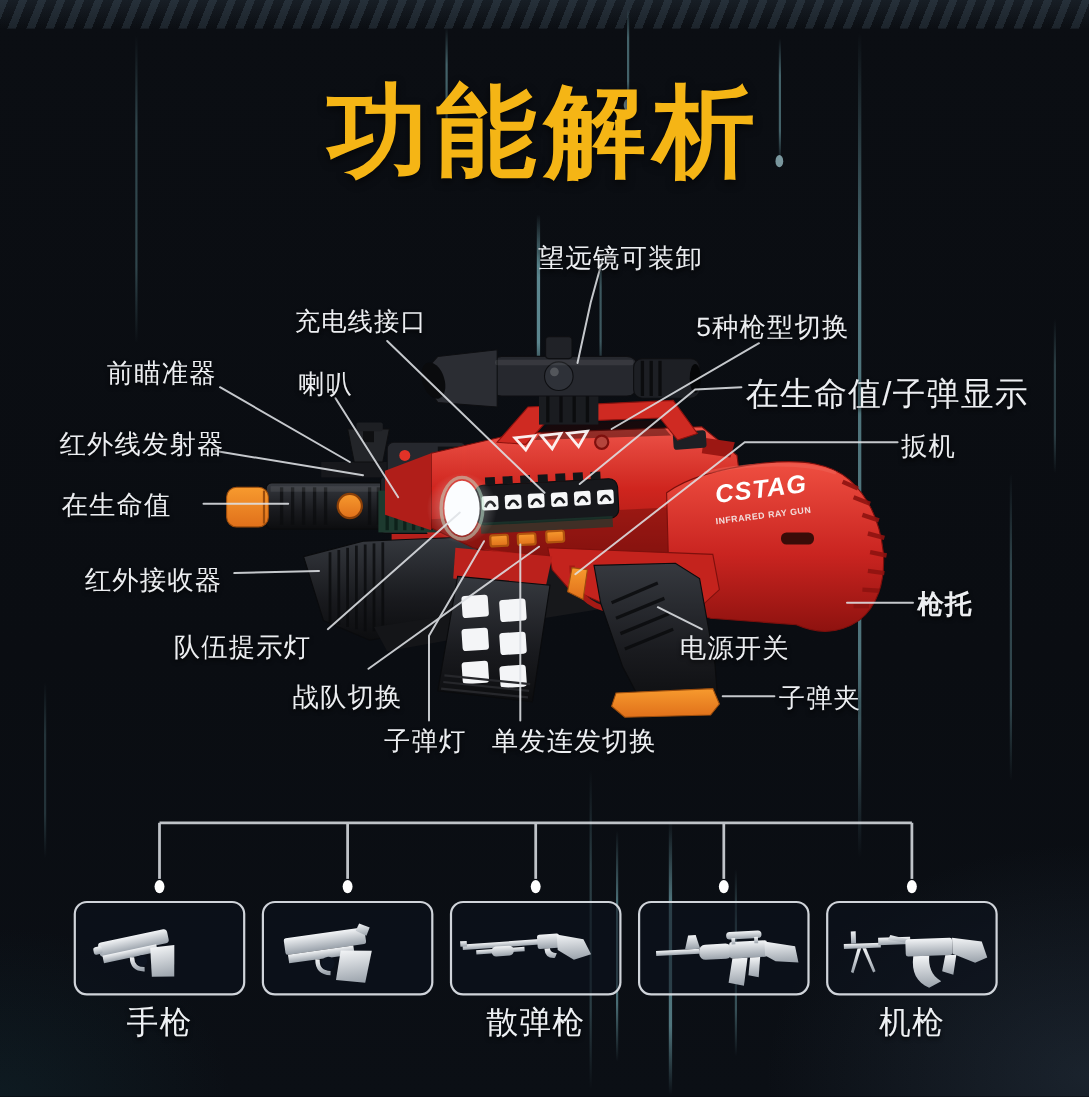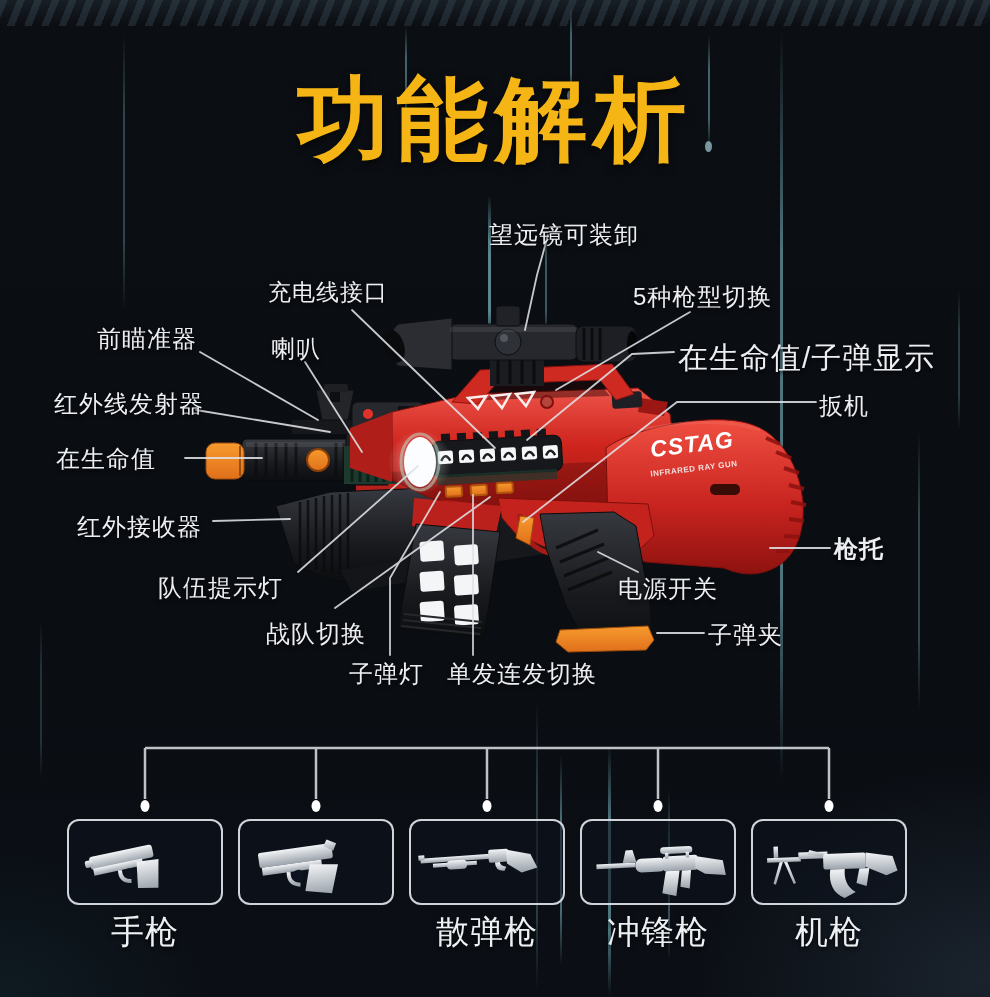--- a/index.html
+++ b/index.html
@@ -30,21 +30,21 @@
   }
   .overlay{position:absolute;left:0;top:0;pointer-events:none;}
   .gun-svg{position:absolute;left:170px;top:290px;pointer-events:none;}
   .card{
     position:absolute;width:156px;height:86px;border:2px solid rgba(226,230,236,0.92);
     border-radius:12px;background:rgba(13,19,29,0.55);box-sizing:border-box;
     display:flex;align-items:center;justify-content:center;
   }
   .card-label{
     position:absolute;width:170px;text-align:center;top:910px;
-    color:#EEF1F4;font-size:33px;font-weight:500;letter-spacing:1px;
+    color:#EEF1F4;font-size:29px;font-weight:500;letter-spacing:1px;
     text-shadow:0 2px 4px rgba(0,0,0,0.85);
   }
 </style>
 </head>
 <body>
 
 <div class="stage">
   <div class="top-band"></div>
   <div id="streaks">
       <div class="streak" style="left: 123px; top: 32px; width: 2px; height: 280px; opacity: 0.3; background: linear-gradient(rgba(125, 190, 200, 0), rgb(135, 200, 210) 30%, rgb(135, 200, 210) 75%, rgba(125, 190, 200, 0));"></div>
@@ -453,15 +453,14 @@
         <path d="M84,37 L93,37 L90,53 L81,50 Z"></path>
         <path d="M90,23 L114,27 L118,40 L108,44 L90,36 Z"></path>
         <path d="M13,29 L7,48 l2,1 7,-20 z"></path>
           <path d="M20,29 L27,48 l-2,1 -8,-20 z"></path>
       </g>
     </svg>
   </div>
 
   <div class="card-label" style="left:60px;">手枪</div>
   <div class="card-label" style="left:402px;">散弹枪</div>
-  <div class="card-label" style="left:573px;">冲锋枪</div>
   <div class="card-label" style="left:744px;">机枪</div>
 </div>
 
 </body></html>

